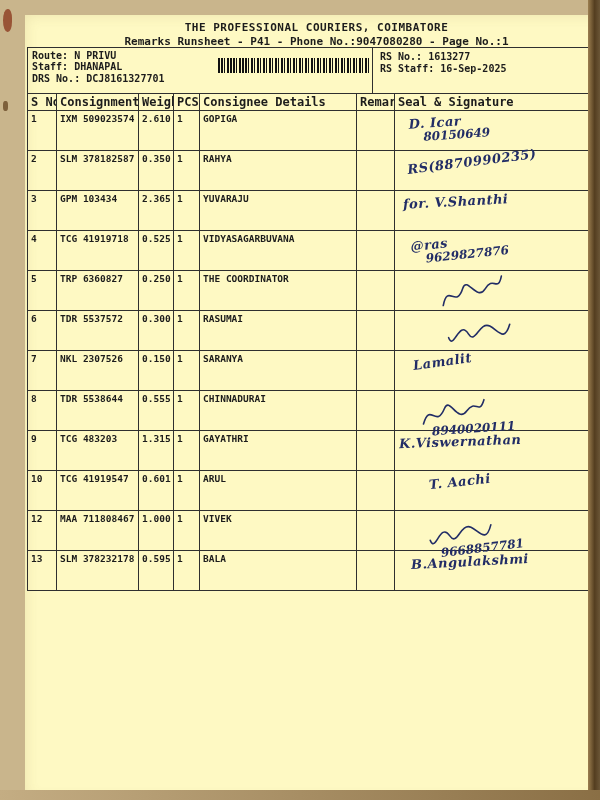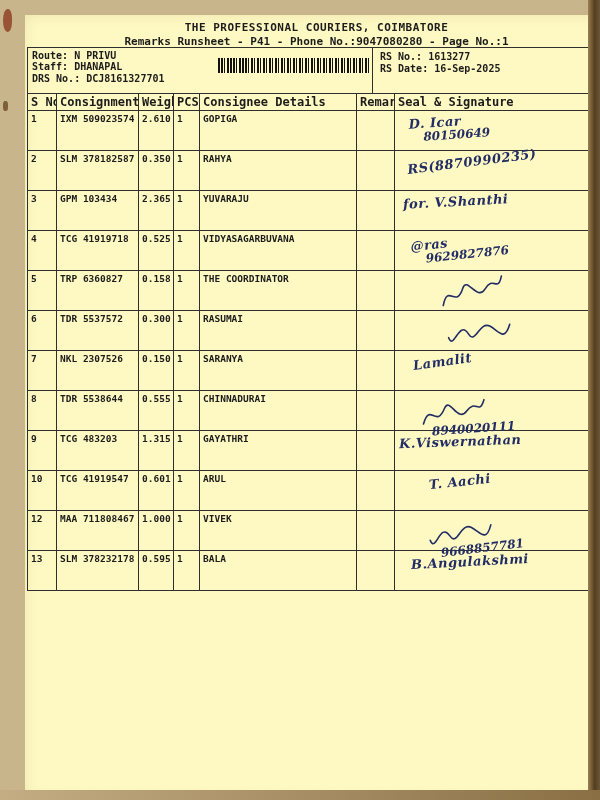--- a/index.html
+++ b/index.html
@@ -111,21 +111,21 @@
     <div class="info-line drs-line">
       <span>DRS No.:</span>
       <span>DCJ8161327701</span>
     </div>
     <div class="info-divider"></div>
     <div class="info-line rs-no-line">
       <span>RS No.:</span>
       <span>1613277</span>
     </div>
     <div class="info-line rs-date-line">
-      <span>RS Date:</span>
+      <span>RS Staff:</span>
       <span>16-Sep-2025</span>
     </div>
   </div>
 
   <table class="runsheet">
     <colgroup>
       <col style="width:29px">
         <col style="width:82px">
         <col style="width:35px">
       <col style="width:26px">
@@ -185,21 +185,21 @@
           <td>1</td>
           <td>VIDYASAGARBUVANA</td>
           <td></td>
           <td class="sig-cell">
             <div class="sig" style="left: 16px; transform: rotate(-6deg);"><span class="sig-name">@ras</span><div class="sig-phone">9629827876</div></div>
           </td>
         </tr>
         <tr class="body-row">
           <td>5</td>
           <td>TRP 6360827</td>
-          <td>0.158</td>
+          <td>0.250</td>
           <td>1</td>
           <td>THE COORDINATOR</td>
           <td></td>
           <td class="sig-cell">
             <div class="sig" style="left: 40px; transform: rotate(-9deg);">
               <svg class="scribble" width="72" height="34" viewBox="0 0 72 34">
                 <path d="M6,26 C14,4 18,32 28,12 C34,0 40,28 50,16 S62,22 68,6" fill="none" stroke="currentColor" stroke-width="1.6" stroke-linecap="round"></path>
               </svg>
             </div>
           </td>

